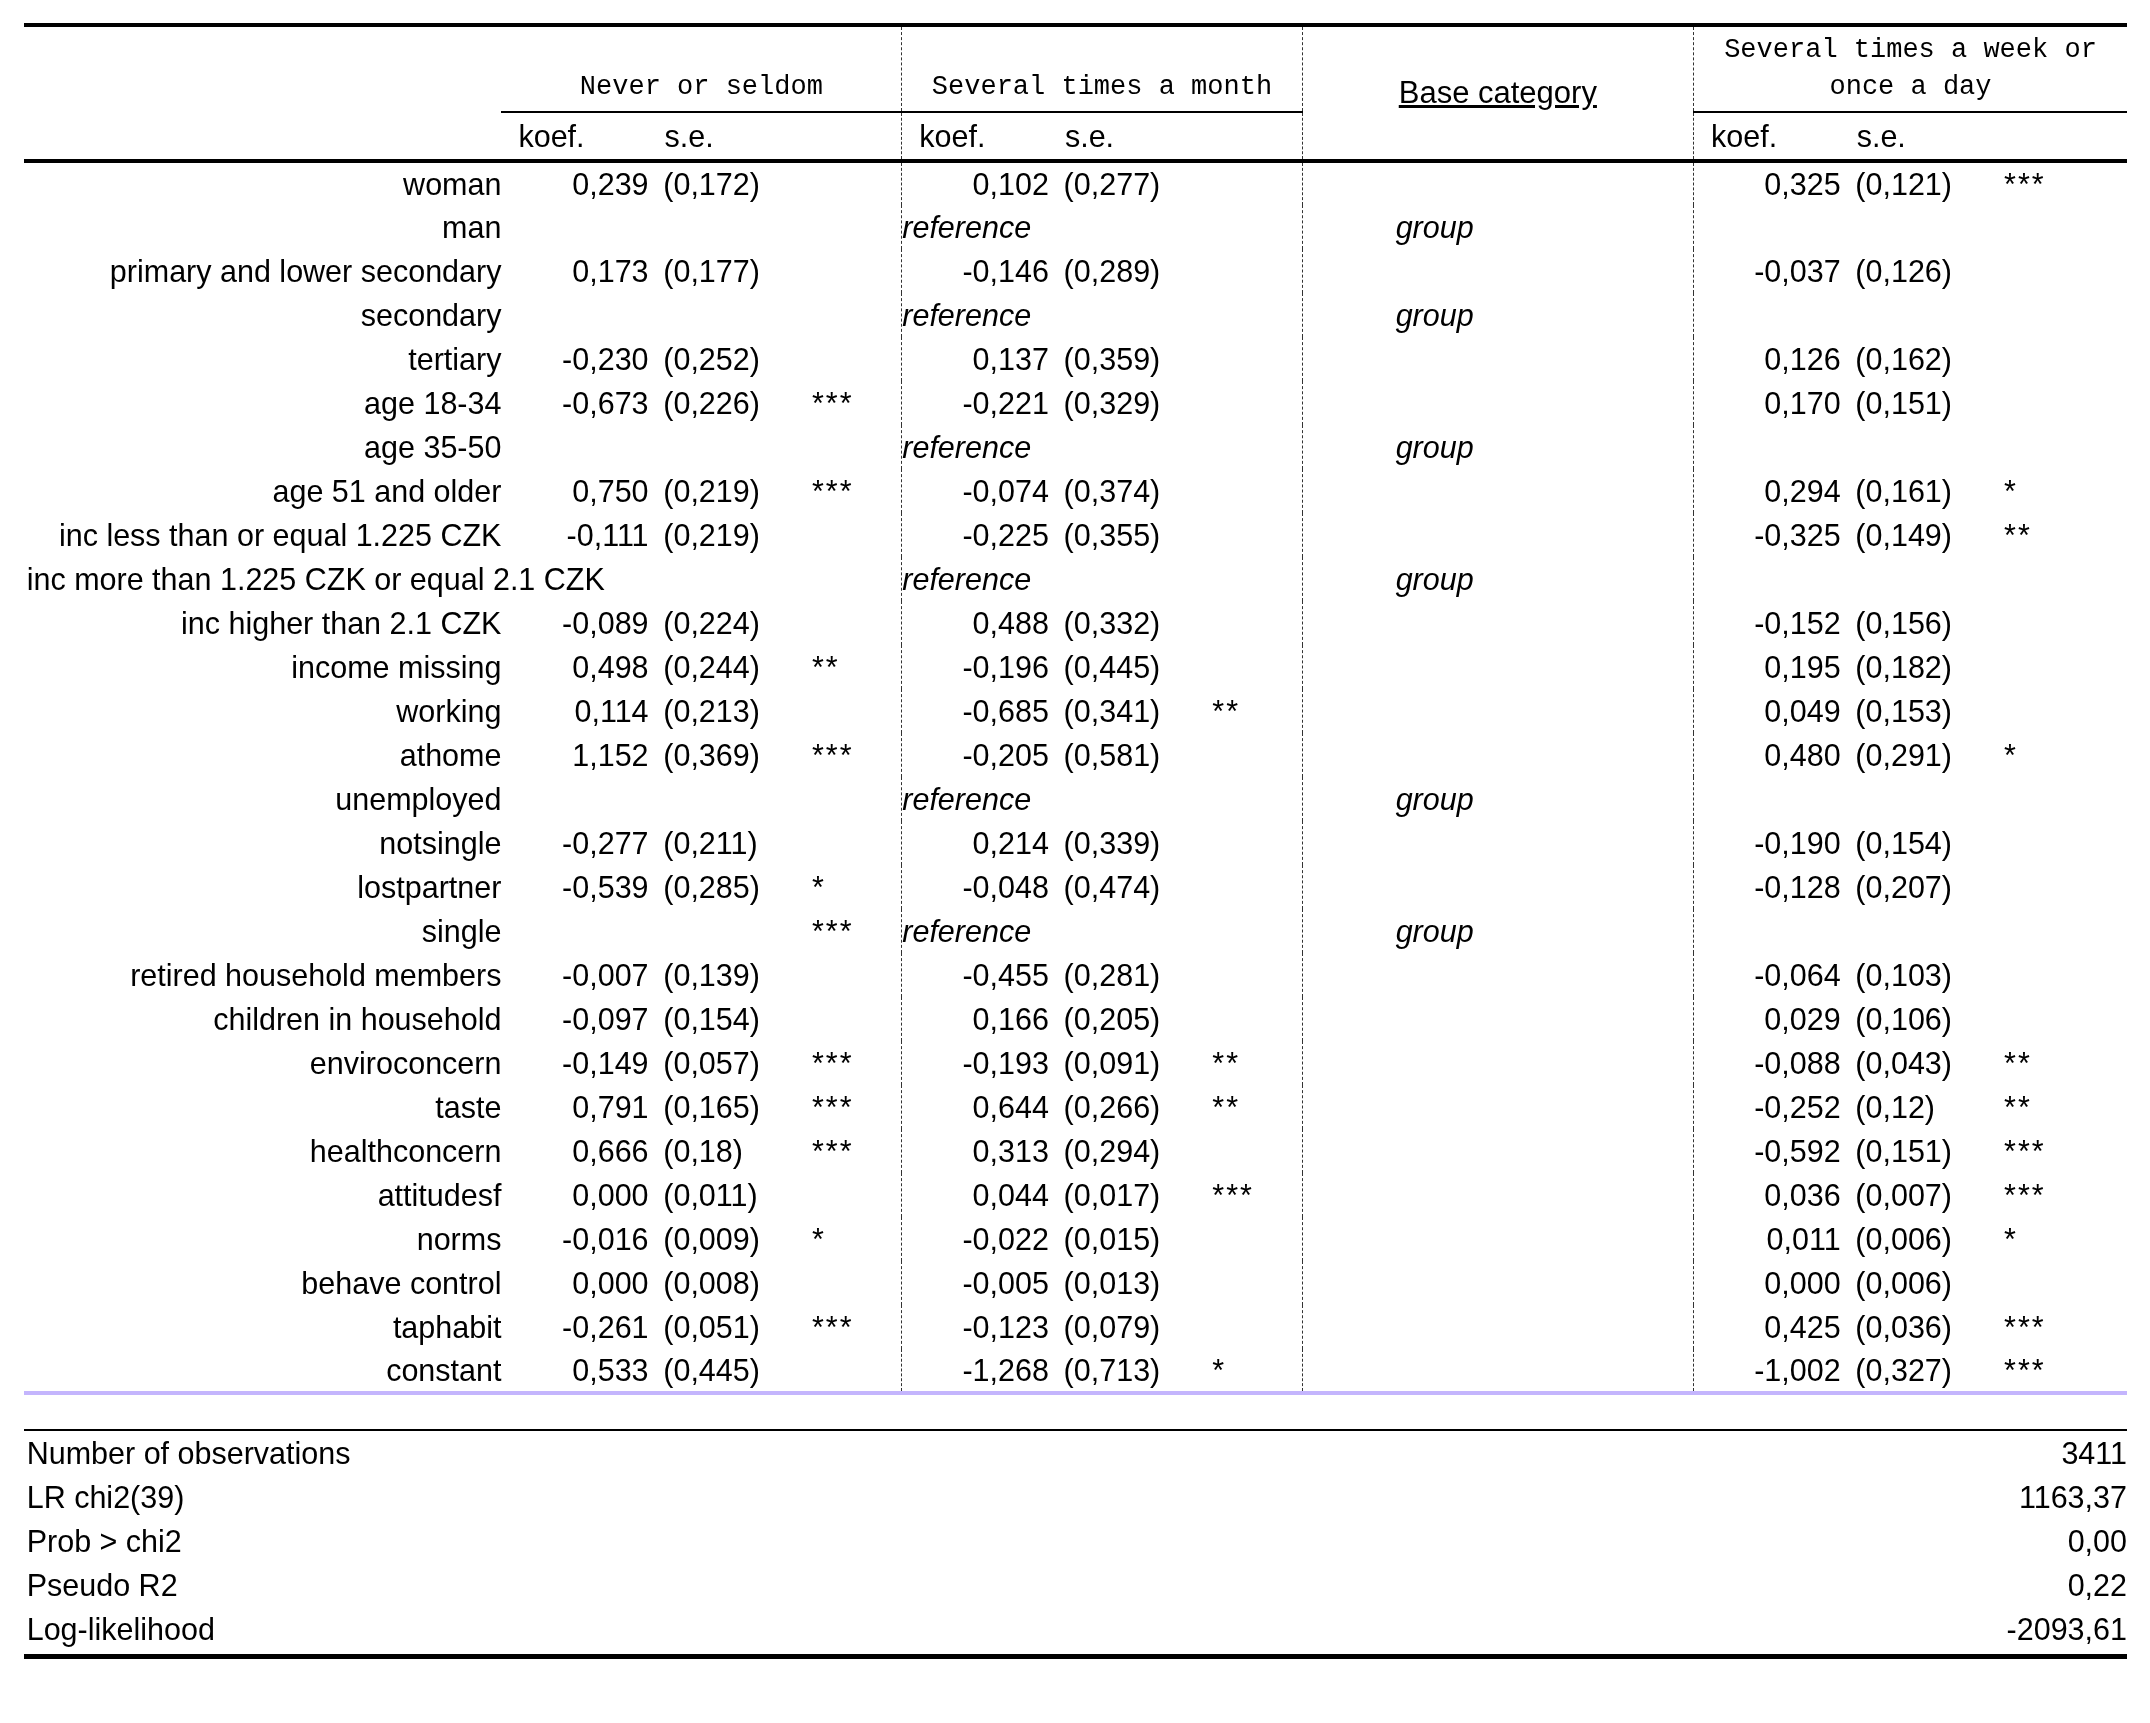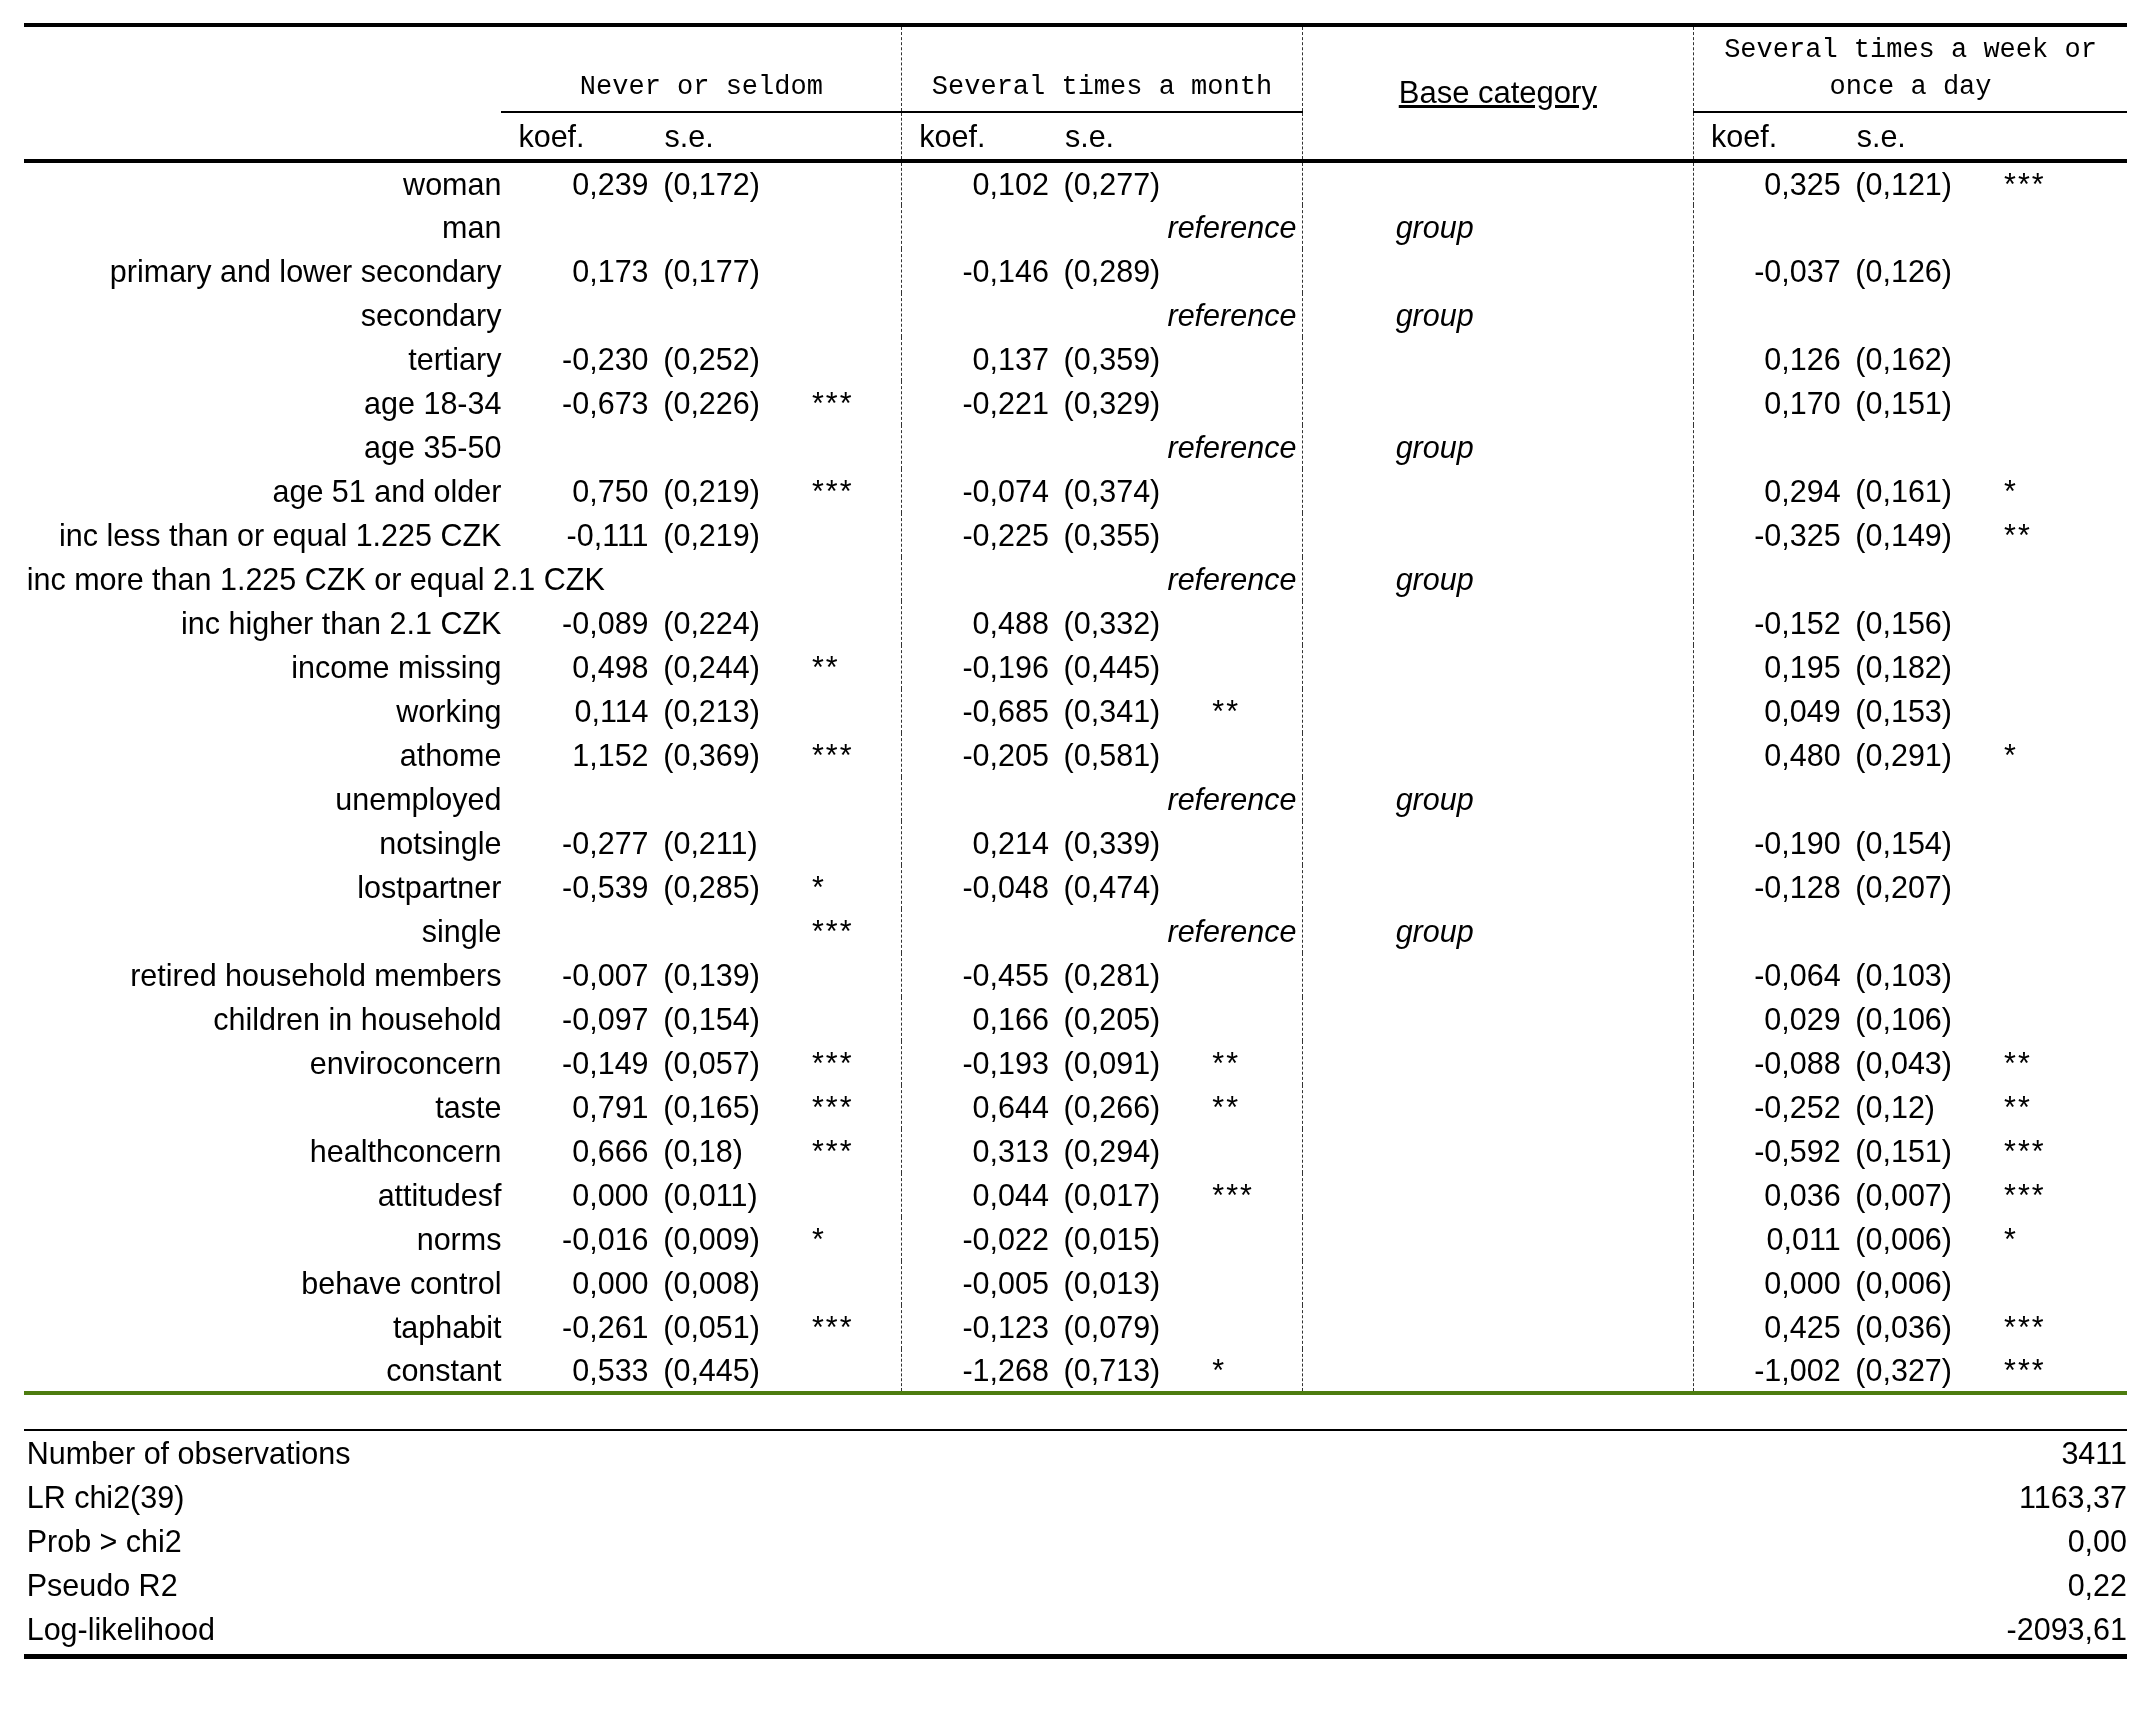--- a/index.html
+++ b/index.html
@@ -28,24 +28,24 @@
   }
   .sub td { border-bottom: 4px solid #000; height: 49px; vertical-align: middle; }
   .koef-h { text-align: left; padding-left: 17px; }
   .se-h  { text-align: left; padding-left: 4px; }
 
   tbody td { height: 44px; vertical-align: middle; }
   td.name { text-align: right; padding-left: 2.7px; }
   td.k    { text-align: right; padding-right: 12px; }
   td.s    { text-align: left; padding-left: 2.7px; }
   td.sig  { text-align: left; padding-left: 9.3px; letter-spacing: 2px; }
-  td.ref1 { font-style: italic; text-align: right; padding-right: 5.3px; }
+  td.ref1 { font-style: italic; text-align: left; padding-right: 5.3px; }
   td.ref2 { font-style: italic; text-align: left; padding-left: 93px; }
   .gstart { border-left: 1.3px dashed #333; }
-  .results tbody tr:last-child td { border-bottom: 4px solid #4d7c0f; margin-top: 20px; }
+  .results tbody tr:last-child td { border-bottom: 4px solid #c4b5fd; margin-top: 20px; }
 
   .footer-block {
     margin-top: 34px; width: 2103px;
     border-top: 2.7px solid #000;
     border-bottom: 5.3px solid #000;
     padding-bottom: 2.7px;
   }
   .sig-note { line-height: 48px; padding: 2.7px 0 0 2.7px; }
   .stats td { height: 44px; vertical-align: middle; }
   .stats .stat-label { text-align: left; padding-left: 2.7px; }

